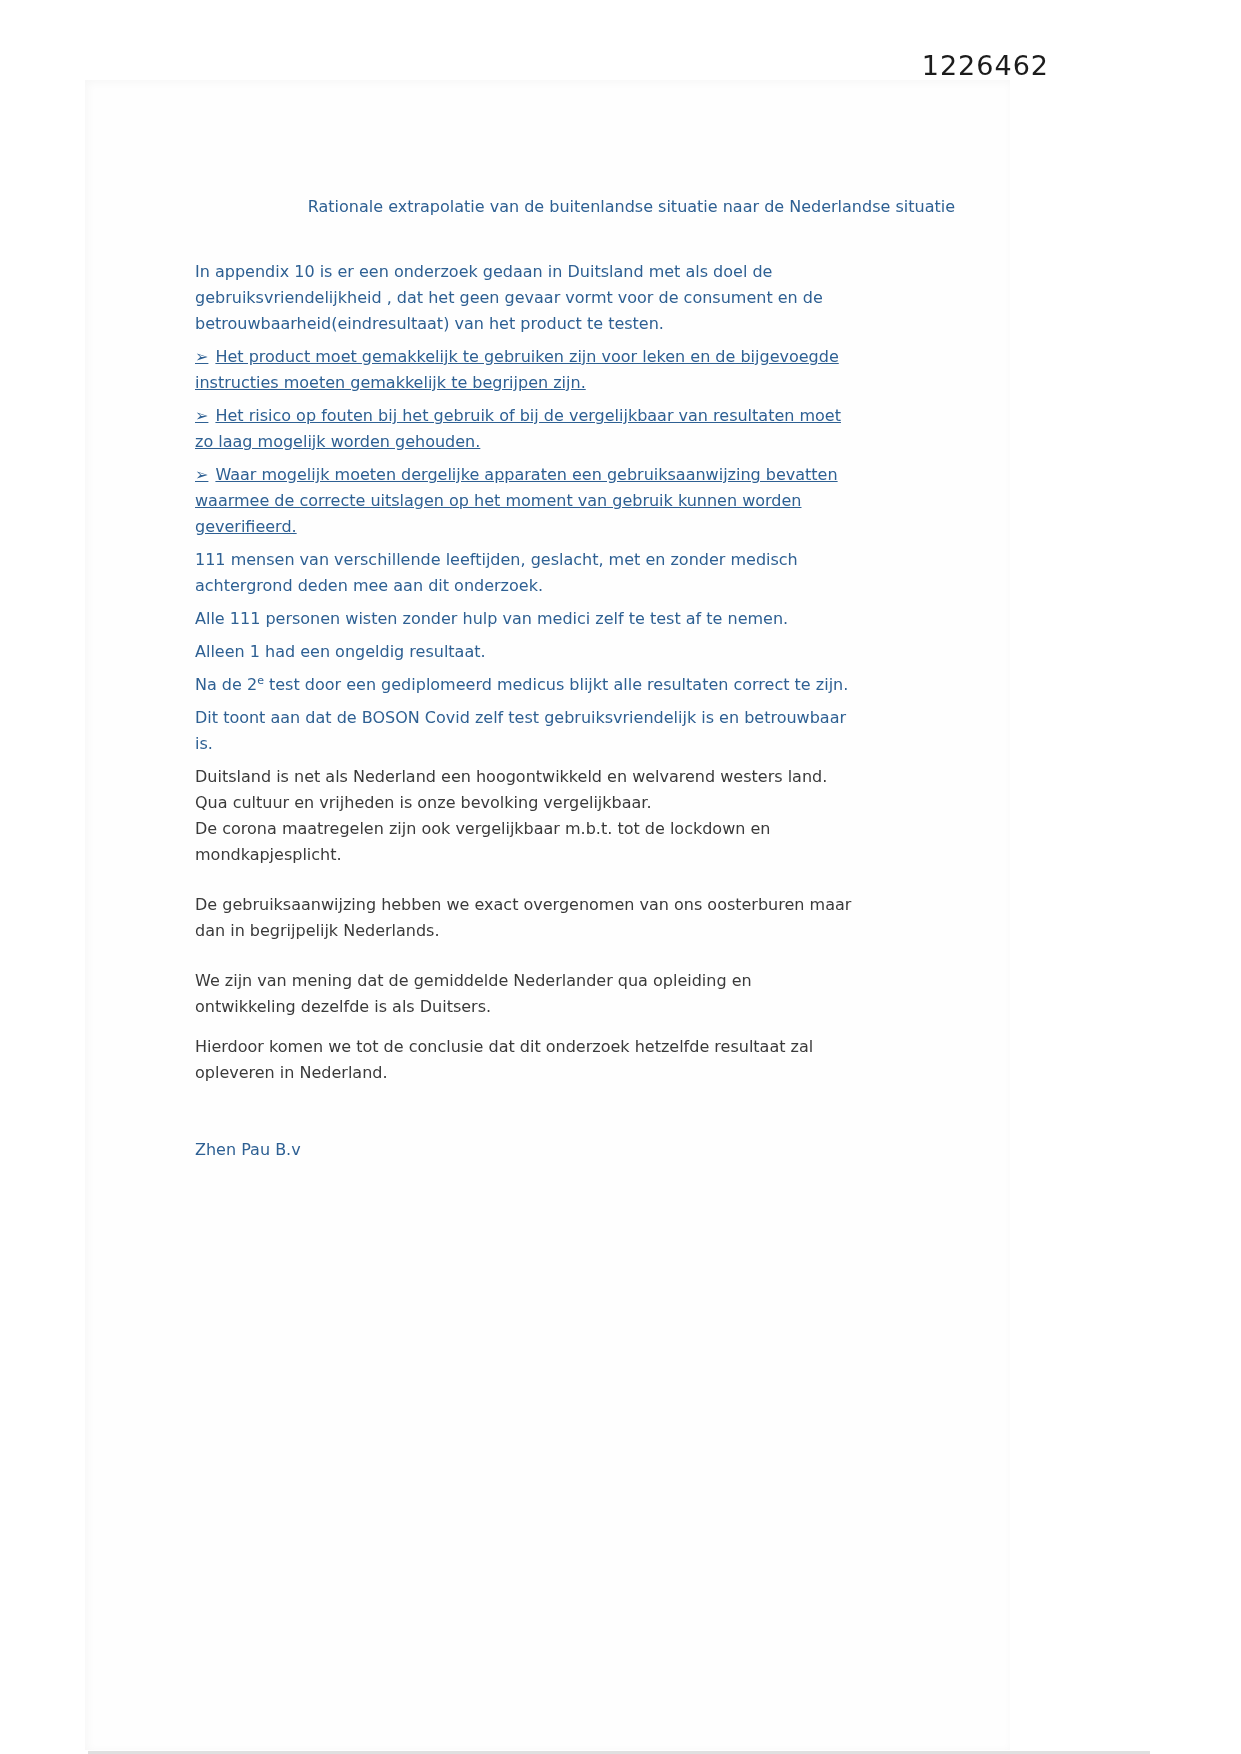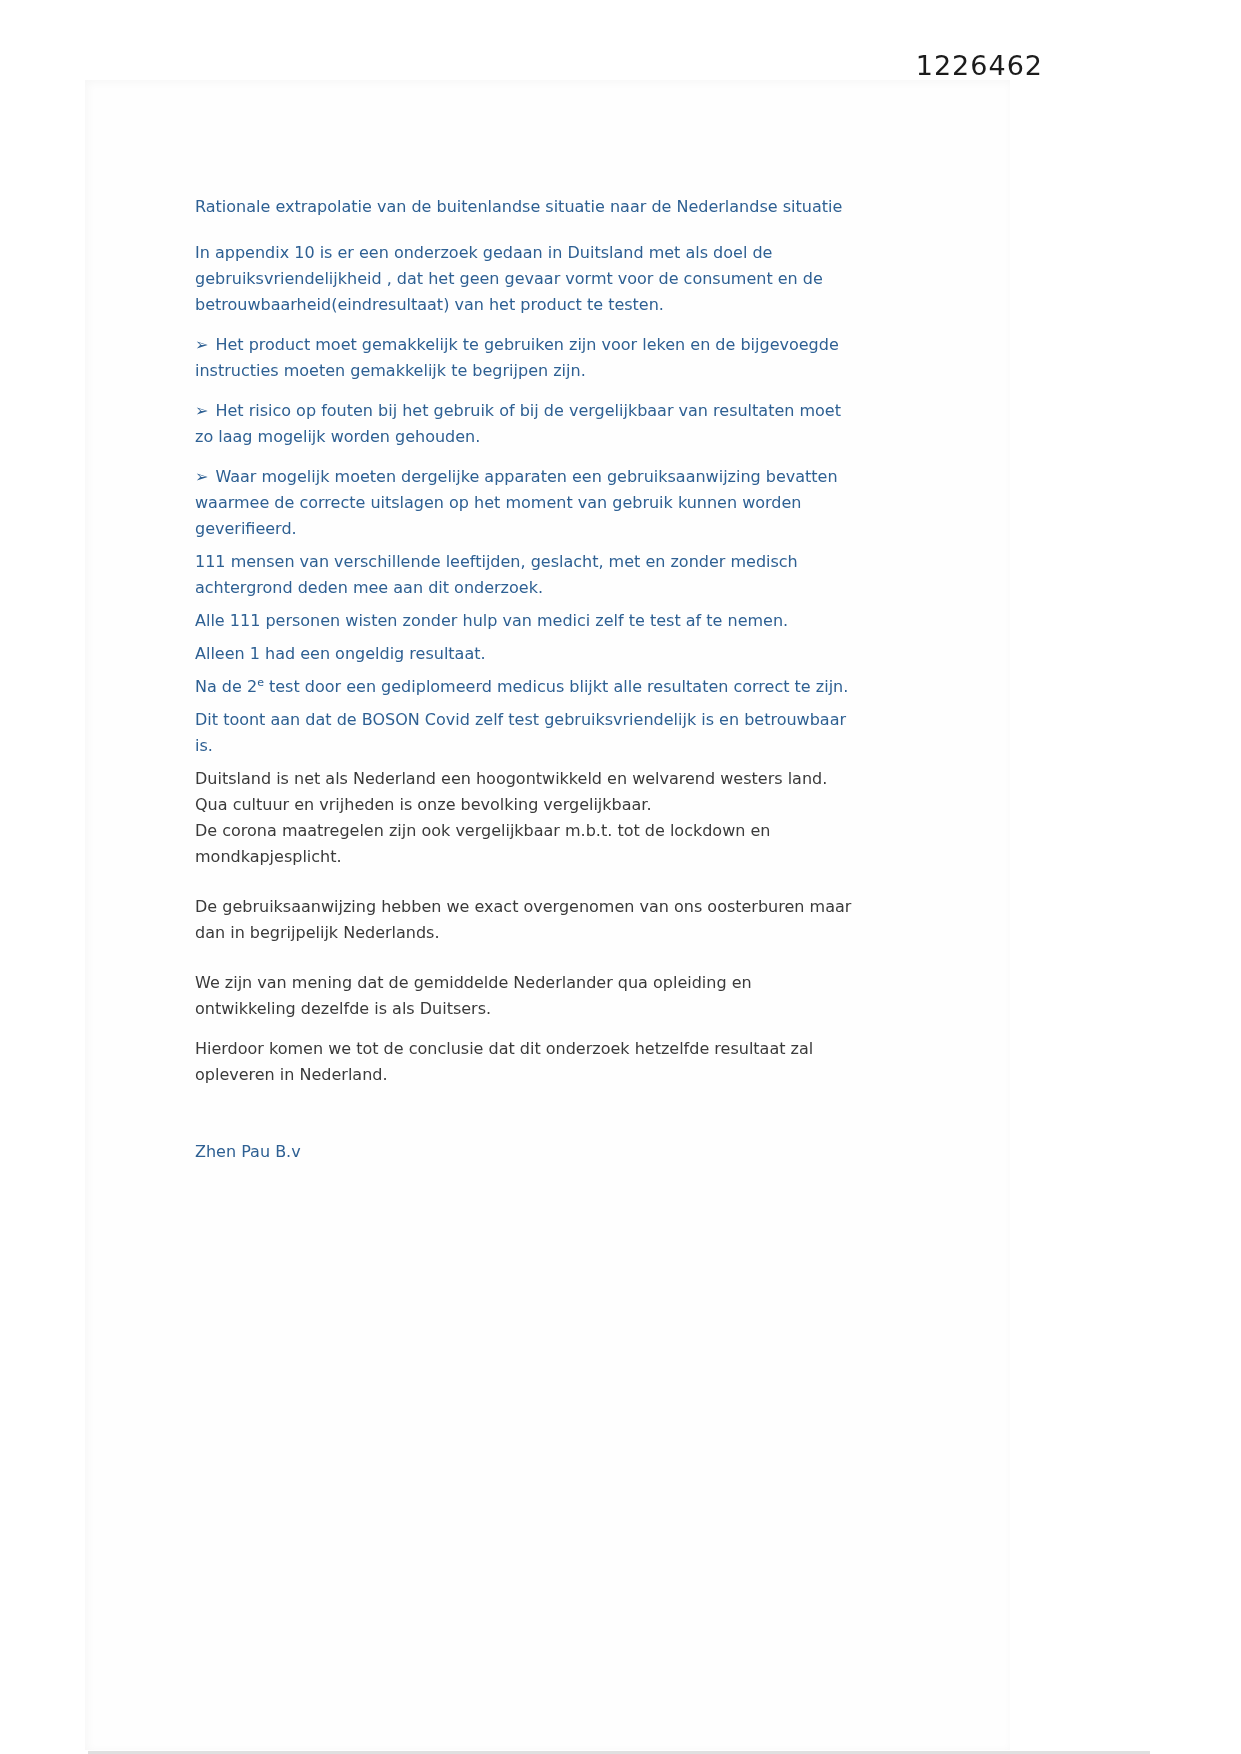--- a/index.html
+++ b/index.html
@@ -23,46 +23,46 @@
     box-shadow:inset 2px 2px 10px rgba(0,0,0,0.035);
   }
   .scan-bottom-edge{
     position:absolute;
     left:88px;bottom:0;
     width:1062px;height:3px;
     background:#e0e0e0;
   }
   .doc-number{
     position:absolute;
-    top:50px;right:198px;
+    top:50px;right:192px;
     font-size:27px;
     letter-spacing:1px;
     color:var(--number-black);
   }
   .content{
     position:absolute;
     left:195px;top:194px;
     width:760px;
     font-size:16px;
     line-height:26px;
     color:var(--body-blue);
   }
   .doc-title{
-    margin:0 0 20px 0;
-    text-align:left;
+    margin:0 0 39px 0;
+    text-align:right;
     font-size:16px;
     line-height:26px;
     color:var(--body-blue);
   }
   .para{
     margin:7px 0 0 0;
     white-space:pre-line;
   }
   .para.bullet{
-    margin-top:14px;
+    text-decoration:underline;
   }
   .para.dark{
     color:var(--body-dark);
   }
   .para.gap-8{margin-top:24px;}
   .para.gap-14{margin-top:14px;}
   .bullet-icon{
     margin-right:7px;
   }
   .sup{

